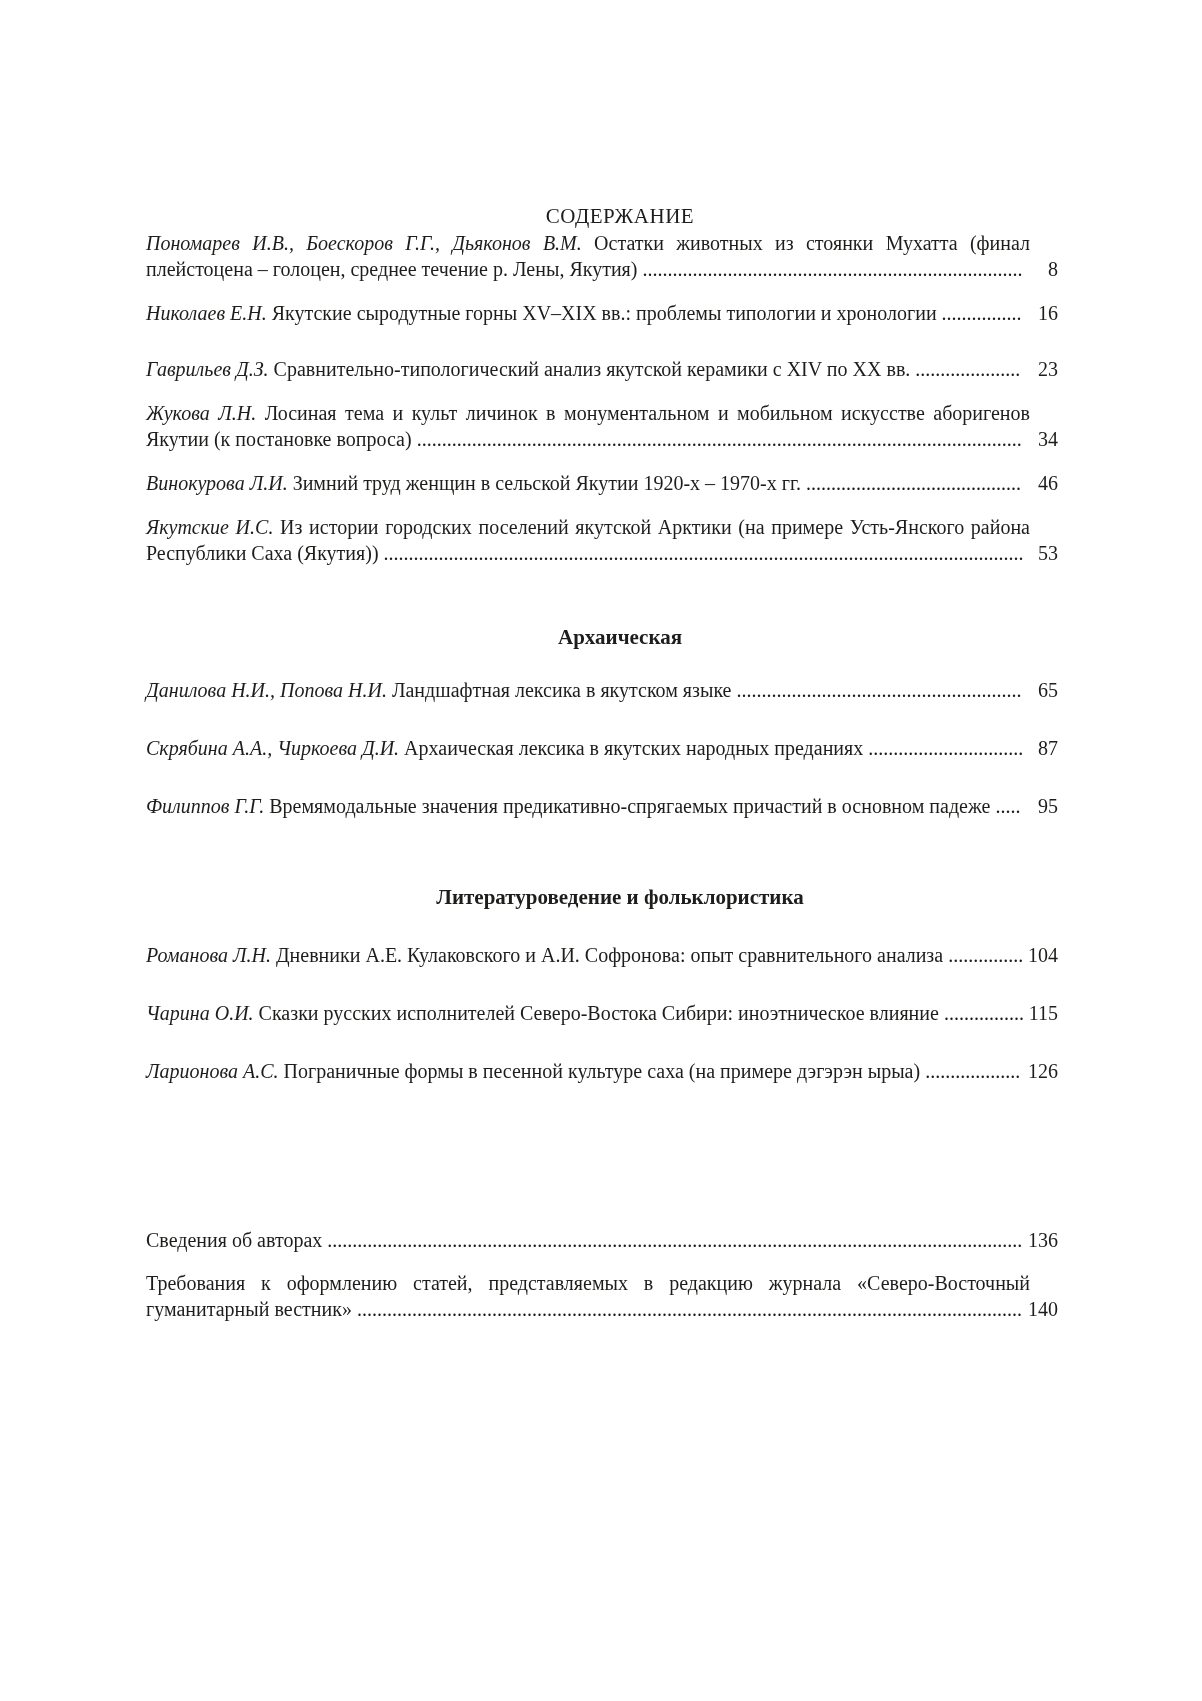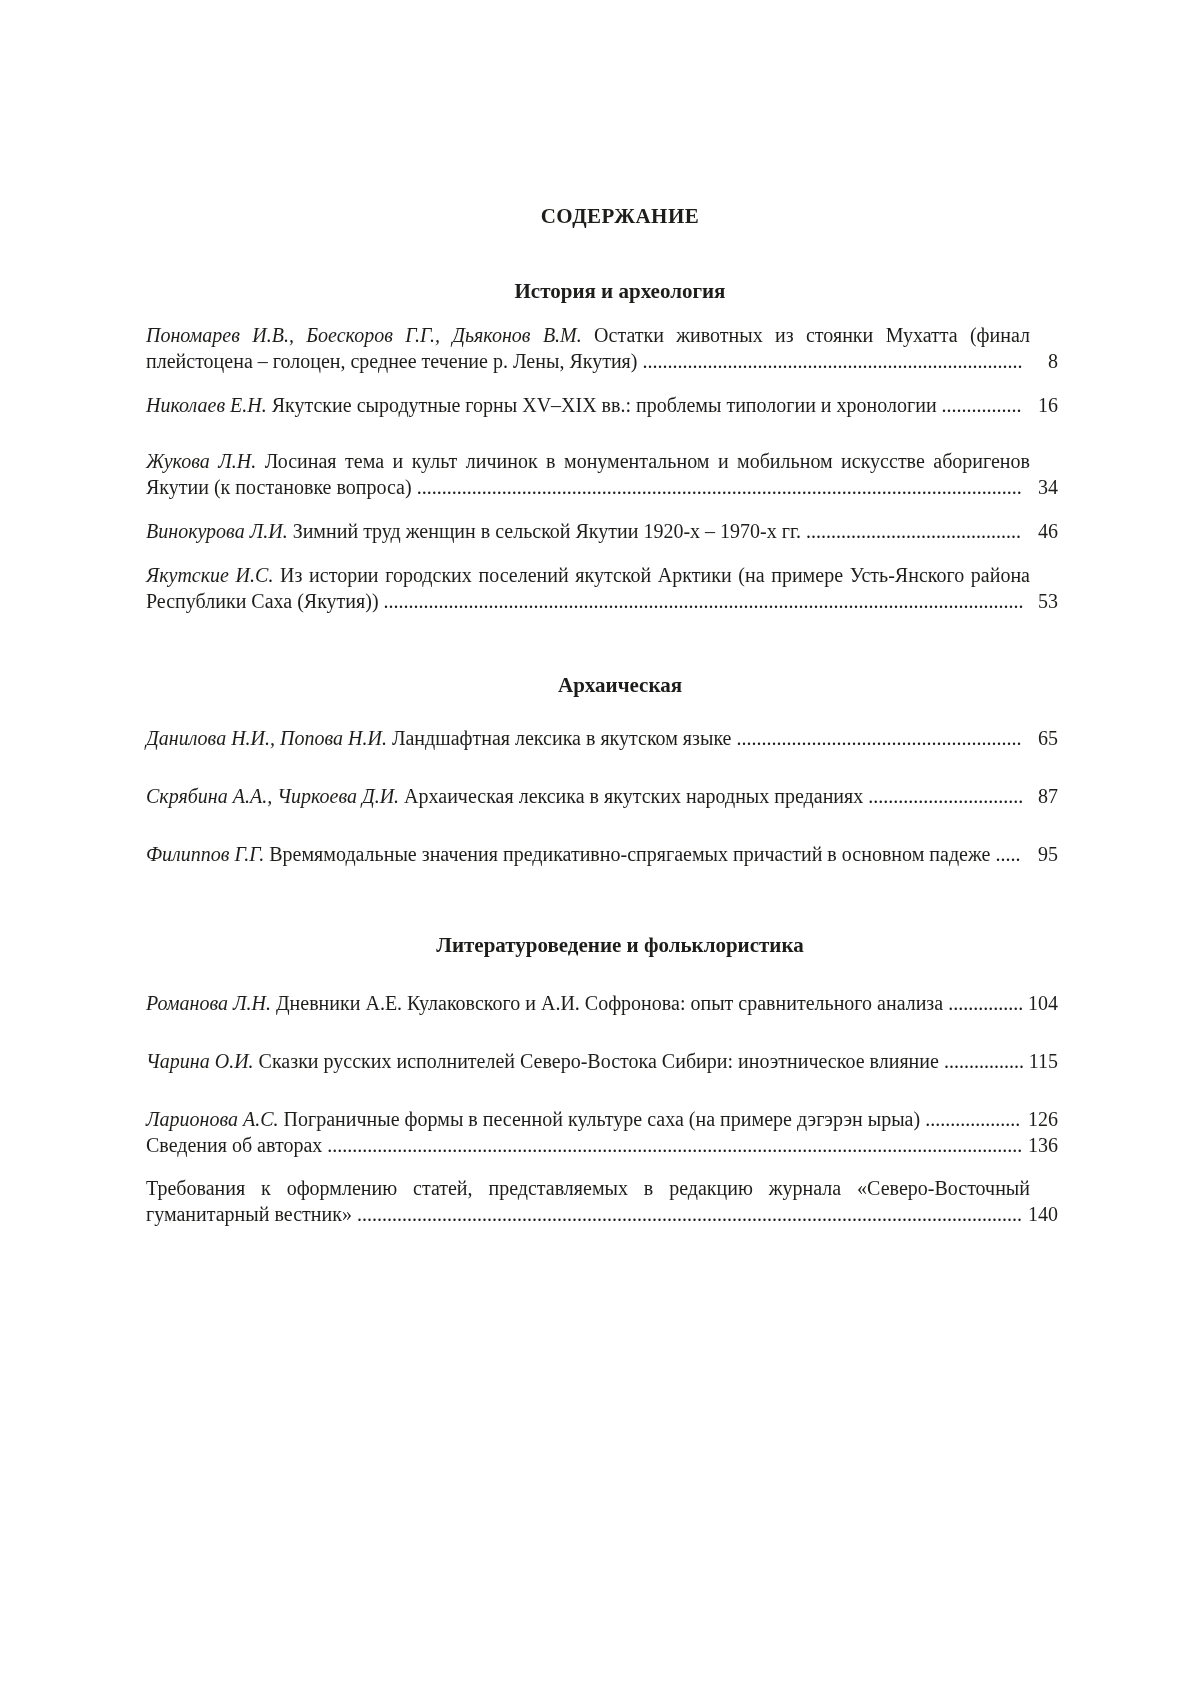--- a/index.html
+++ b/index.html
@@ -18,21 +18,21 @@
   .content {
     position: relative;
     margin-left: 146px;
     width: 912px; 
   }
   .doc-title {
     margin: 202px 0 0 0;
     padding-left: 36px;
     font-size: 21px;
     line-height: 28px;
-    font-weight: bold;
+    font-weight: normal;
     text-align: center;
     letter-spacing: 0.5px;
   }
   .toc-section { margin: 0; }
   .section-heading {
     margin: 0;
     padding-left: 36px;
     font-size: 21px;
     line-height: 28px;
     font-weight: bold;
@@ -61,36 +61,36 @@
     white-space: nowrap;
   }
   .pagenum {
     position: absolute;
     right: 0;
     bottom: 0;
     width: 40px;
     text-align: right;
     line-height: 26px;
   }
-  .back-matter { }
+  .back-matter { margin-top: 143px; }
   .back-matter .toc-entry { margin-bottom: 17px; }
 </style>
 </head>
 <body>
 
 <div class="content">
   <h1 class="doc-title">СОДЕРЖАНИЕ</h1>
   <div id="sections">
   <section class="toc-section sec-0">
-    <h2 class="section-heading">История и археология</h2>
     <div class="entries">
   <p class="toc-entry"><span class="authors">Пономарев И.В., Боескоров Г.Г., Дьяконов В.М.</span><span class="entry-title"> Остатки животных из стоянки Мухатта (финал плейстоцена – голоцен, среднее течение р. Лены, Якутия)</span><span class="dots">............................................................................</span><span class="pagenum">8</span></p>
 
   <p class="toc-entry"><span class="authors">Николаев Е.Н.</span><span class="entry-title"> Якутские сыродутные горны XV–XIX вв.: проблемы типологии и хронологии</span><span class="dots">................</span><span class="pagenum">16</span></p>
 
+  <p class="toc-entry"><span class="authors">Гаврильев Д.З.</span><span class="entry-title"> Сравнительно-типологический анализ якутской керамики с XIV по XX вв.</span><span class="dots">.....................</span><span class="pagenum">23</span></p>
 
   <p class="toc-entry"><span class="authors">Жукова Л.Н.</span><span class="entry-title"> Лосиная тема и культ личинок в монументальном и мобильном искусстве аборигенов Якутии (к постановке вопроса)</span><span class="dots">.........................................................................................................................</span><span class="pagenum">34</span></p>
 
   <p class="toc-entry"><span class="authors">Винокурова Л.И.</span><span class="entry-title"> Зимний труд женщин в сельской Якутии 1920-х – 1970-х гг.</span><span class="dots">...........................................</span><span class="pagenum">46</span></p>
 
   <p class="toc-entry"><span class="authors">Якутские И.С.</span><span class="entry-title"> Из истории городских поселений якутской Арктики (на примере Усть-Янского района Республики Саха (Якутия))</span><span class="dots">................................................................................................................................</span><span class="pagenum">53</span></p>
 </div>
   </section>
 
   <section class="toc-section sec-1">

